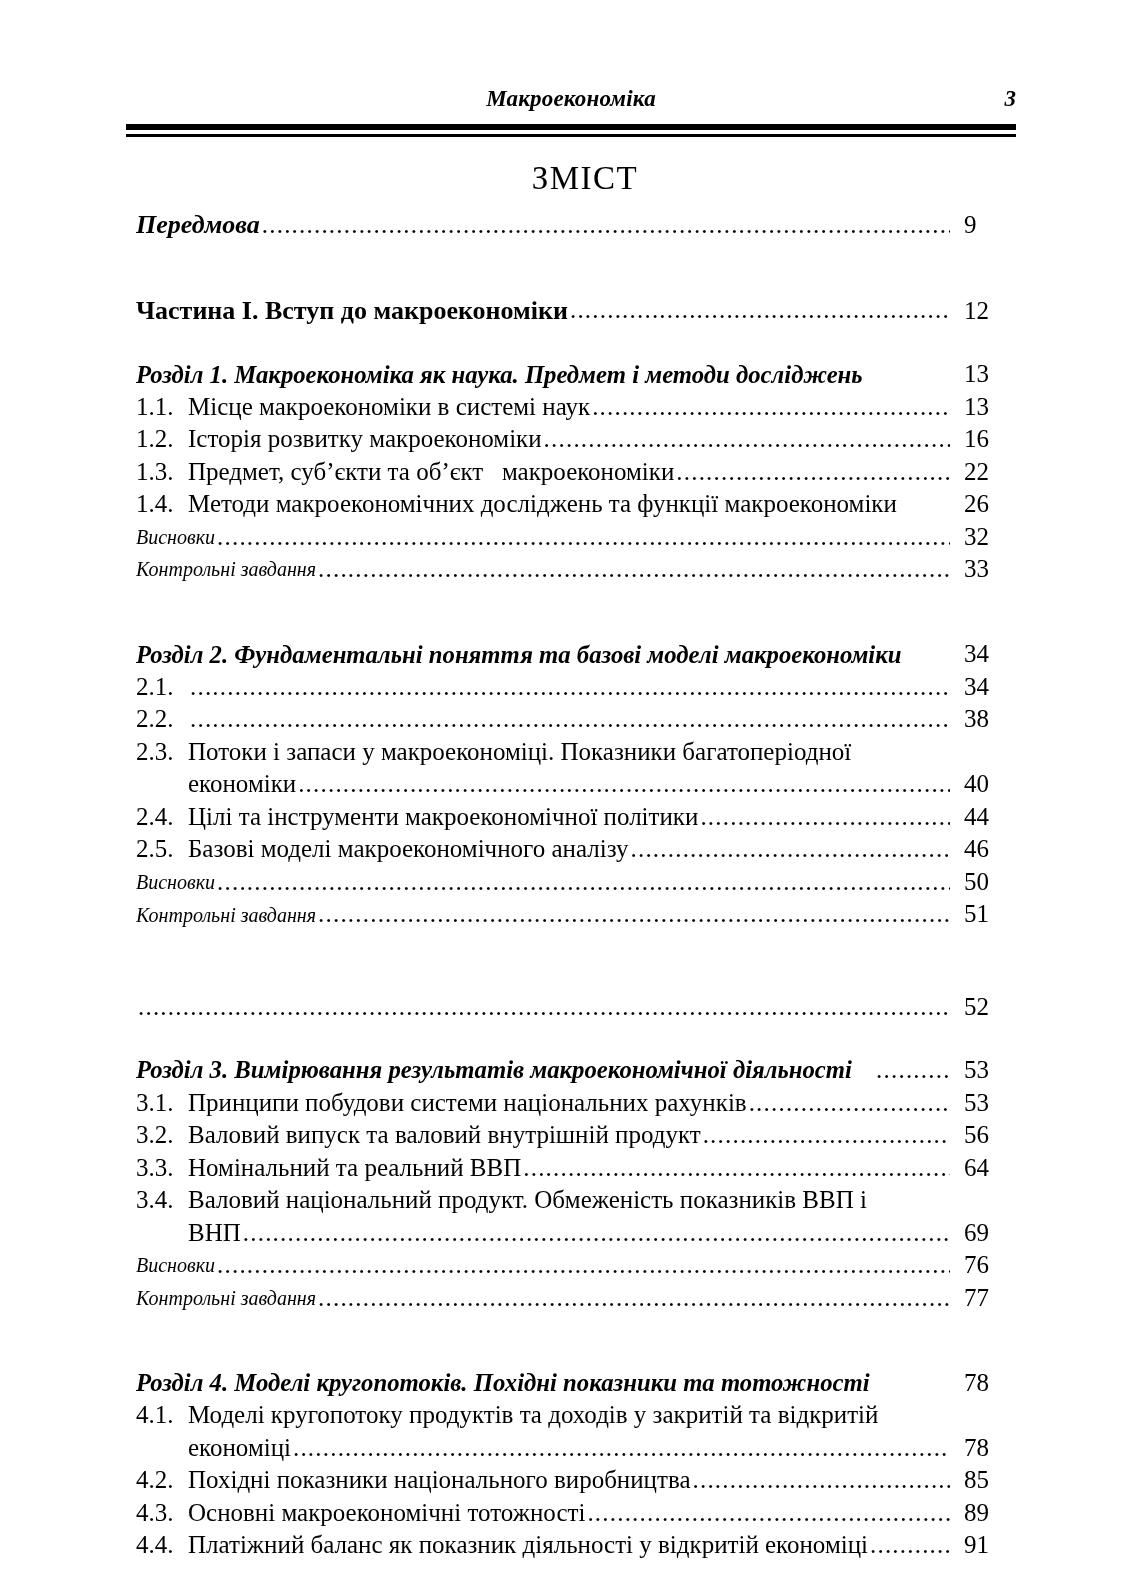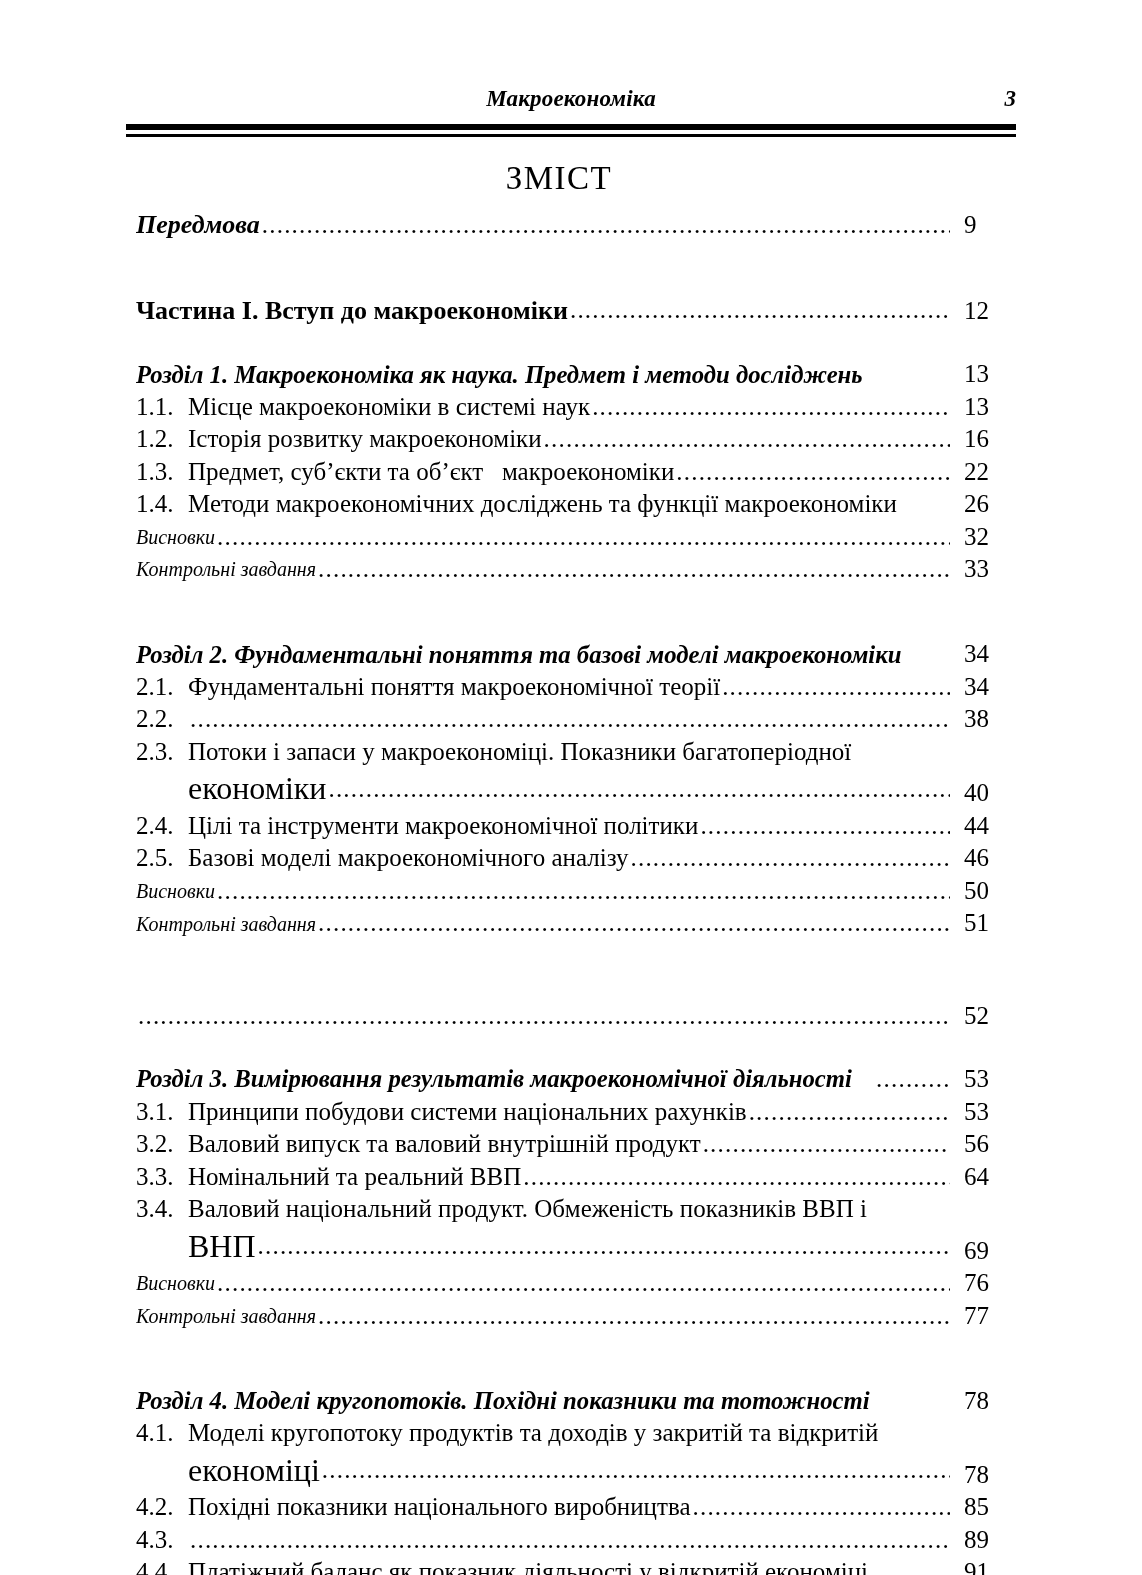--- a/index.html
+++ b/index.html
@@ -61,21 +61,21 @@
     left: 126px;
     top: 134px;
     width: 890px;
     height: 3px;
     background: #000;
   }
 
   
   .doc-title {
     position: absolute;
-    left: 114px;
+    left: 140px;
     top: 160px;
     width: 890px;
     text-align: center;
     font-size: 33px;
     letter-spacing: 1.5px;
   }
 
   
   .toc {
     position: absolute;
@@ -154,21 +154,21 @@
     font-size: 26px;
   }
 
   .italic .txt {
     font-style: italic;
     font-size: 20px;
   }
 
   
   .cont .num { width: 52px; }
-  .cont .txt { font-size: 32px; }
+  .cont .txt { font-size: 25px; }
   .gap-md { height: 30px; }
   .gap-lg { height: 44px; }
   .gap-xl { height: 52px; }
 </style>
 </head>
 <body>
 
 <div class="page">
 
   <div class="runhead">
@@ -268,21 +268,20 @@
       <div class="label">
         <span class="txt">Розділ 2. Фундаментальні поняття та базові моделі макроекономіки</span>
         <span class="leader"></span>
       </div>
       <div class="pg">34</div>
     </div>
 
     <div class="row">
       <div class="label">
         <span class="num">2.1.</span>
-        <span class="txt">Фундаментальні поняття макроекономічної теорії</span>
         <span class="leader"></span>
       </div>
       <div class="pg">34</div>
     </div>
 
     <div class="row">
       <div class="label">
         <span class="num">2.2.</span>
         <span class="leader"></span>
       </div>
@@ -452,20 +451,21 @@
         <span class="num">4.2.</span>
         <span class="txt">Похідні показники національного виробництва</span>
         <span class="leader"></span>
       </div>
       <div class="pg">85</div>
     </div>
 
     <div class="row">
       <div class="label">
         <span class="num">4.3.</span>
+        <span class="txt">Основні макроекономічні тотожності</span>
         <span class="leader"></span>
       </div>
       <div class="pg">89</div>
     </div>
 
     <div class="row">
       <div class="label">
         <span class="num">4.4.</span>
         <span class="txt">Платіжний баланс як показник діяльності у відкритій економіці</span>
         <span class="leader"></span>

